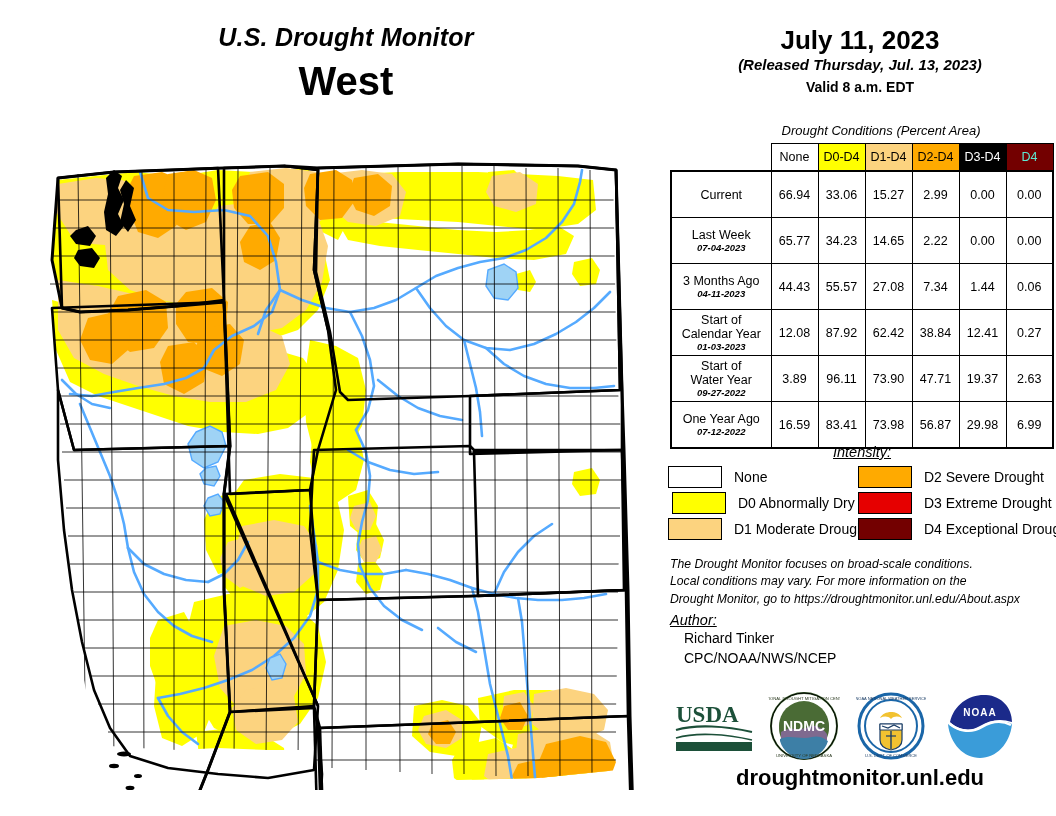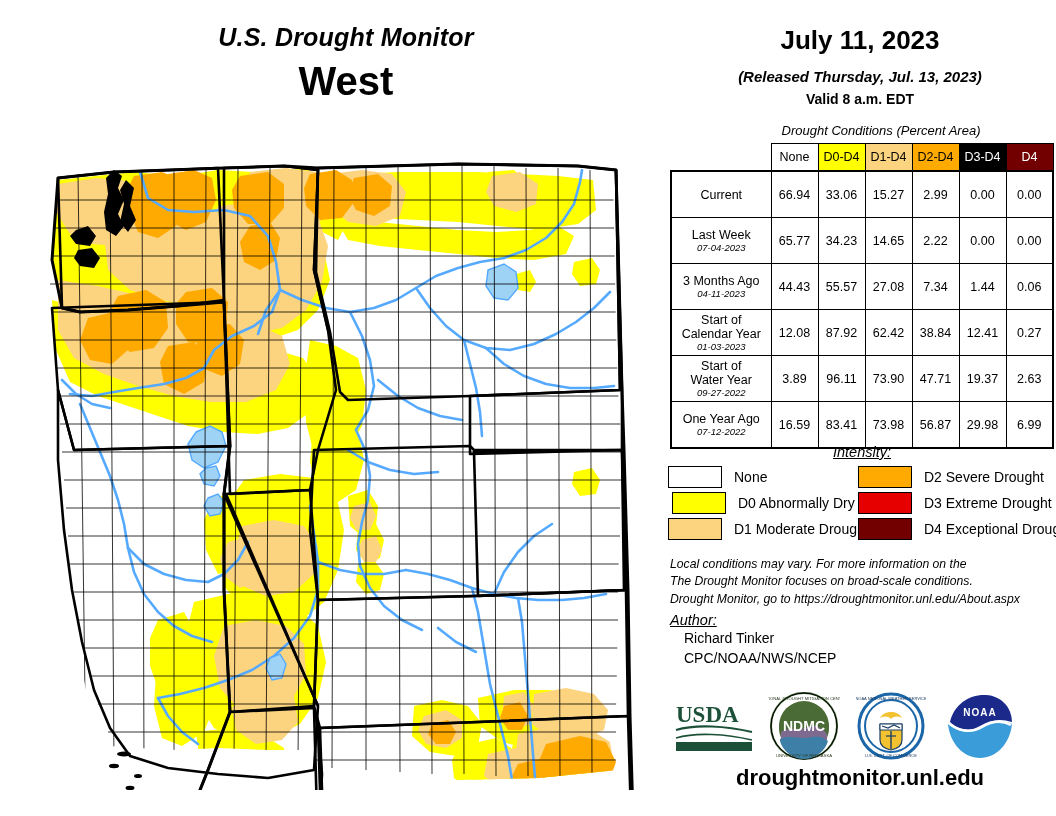--- a/index.html
+++ b/index.html
@@ -16,41 +16,41 @@
   .title-main{font-size:25px;font-weight:bold;font-style:italic;letter-spacing:.2px;line-height:1.1;}
   .title-sub{font-size:40px;font-weight:bold;line-height:1.15;margin-top:6px;}
 
   
   .map-wrap{position:absolute;left:18px;top:150px;width:640px;height:640px;}
   .map-svg{display:block;width:640px;height:640px;}
 
   
   .rhead{position:absolute;left:664px;top:26px;width:392px;text-align:center;}
   .rhead .date{font-size:26px;font-weight:bold;line-height:1.12;}
-  .rhead .released{font-size:15px;font-weight:bold;font-style:italic;line-height:1.3;margin-top:12px;}
+  .rhead .released{font-size:15px;font-weight:bold;font-style:italic;line-height:1.3;margin-top:0;}
   .rhead .valid{font-size:14px;font-weight:bold;line-height:1.3;margin-top:3px;}
 
   
   .tbl-caption{position:absolute;left:685px;top:123px;width:392px;text-align:center;
                font-size:13px;font-style:italic;}
   table.dm{position:absolute;left:670px;top:143px;border-collapse:collapse;
            font-size:12.5px;table-layout:fixed;}
   table.dm td,table.dm th{border:1px solid #000;text-align:center;vertical-align:middle;
            padding:0;font-weight:normal;}
   table.dm col.lbl{width:100px;}
   table.dm col.num{width:47px;}
   .hdr-cell{height:26px;font-size:12.5px;font-weight:bold;}
   .hdr-none{background:#ffffff;}
   .hdr-d0{background:#ffff00;}
   .hdr-d1{background:#fcd37f;}
   .hdr-d2{background:#ffaa00;}
   .hdr-d3{background:#000000;color:#fff;}
-  .hdr-d4{background:#730000;color:#ffffff;margin-left:8px;}
+  .hdr-d4{background:#730000;color:#5eead4;margin-left:8px;}
   .rlabel{font-weight:bold;font-size:12.5px;line-height:1.12;padding:2px 3px;}
-  .rdate{font-weight:normal;font-style:italic;font-size:9.5px;display:block;margin-top:1px;}
+  .rdate{font-weight:bold;font-style:italic;font-size:9.5px;display:block;margin-top:1px;}
   .drow td{height:45px;}
   table.dm .outer-l{border-left:2.5px solid #000;}
   table.dm .outer-r{border-right:2.5px solid #000;}
   table.dm tr.firstdata td{border-top:2.5px solid #000;}
   table.dm tr.lastdata td{border-bottom:2.5px solid #000;}
   .hdr-cell{border:1px solid #000;}
 
   
   .legend{position:absolute;left:668px;top:444px;width:388px;text-align:center;}
   .legend-title{font-size:14.5px;font-style:italic;text-decoration:underline;margin-bottom:6px;}
@@ -513,22 +513,22 @@
         <span class="lg-text">D3 Extreme Drought</span>
       </div>
       <div class="lg-item" style="left:190px;top:52px">
         <span class="sw" style="background:#730000"></span>
         <span class="lg-text">D4 Exceptional Drought</span>
       </div>
     </div>
   </div>
 
   <div class="note">
+    <div>The Drought Monitor focuses on broad-scale conditions.</div>
     <div>Local conditions may vary. For more information on the</div>
-    <div>The Drought Monitor focuses on broad-scale conditions.</div>
     <div>Drought Monitor, go to https://droughtmonitor.unl.edu/About.aspx</div>
   </div>
 
   <div class="author">
     <div class="author-lbl">Author:</div>
     <div class="author-line">Richard Tinker</div>
     <div class="author-line">CPC/NOAA/NWS/NCEP</div>
   </div>
 
   <div class="logos">

